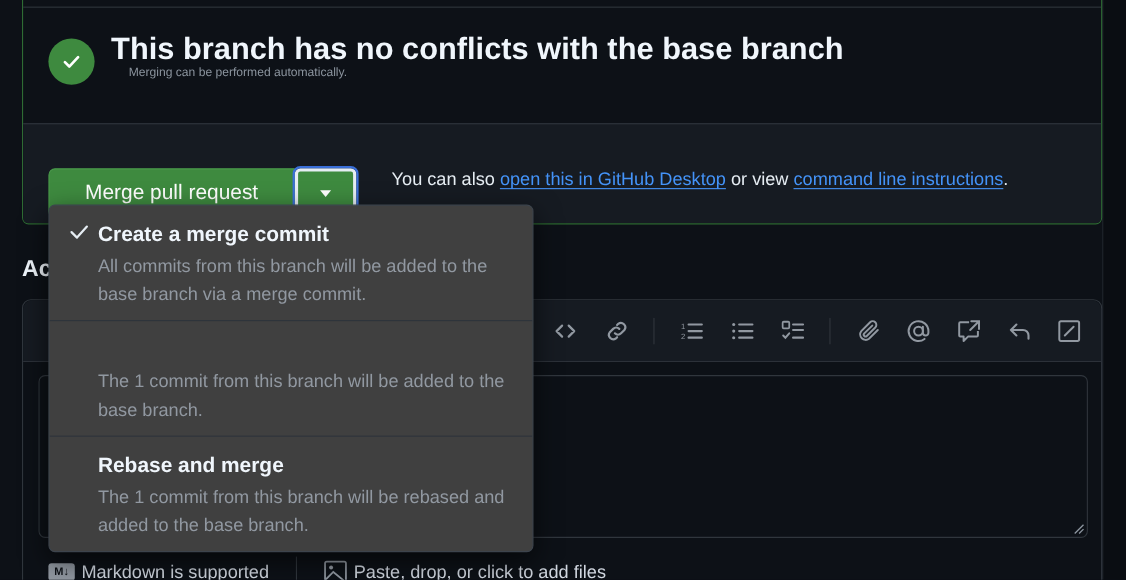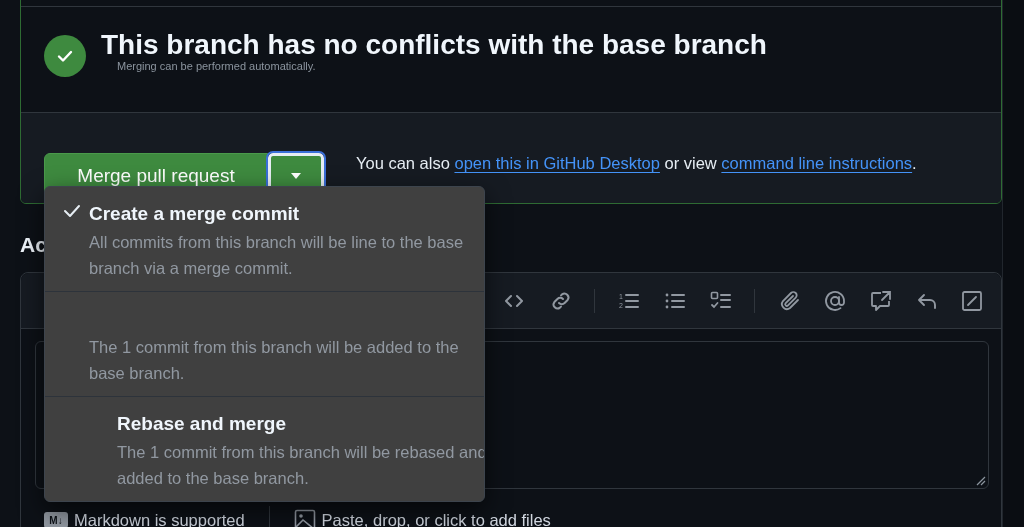--- a/index.html
+++ b/index.html
@@ -36,21 +36,21 @@
   .textarea { position: absolute; left: 14px; top: 68px; width: 954px; height: 148px; border: 1px solid #30363d; border-radius: 6px; background: #0d1117; }
   .resize-grip { position: absolute; right: 2px; bottom: 2px; width: 10px; height: 10px; }
 
   .footer-row { position: absolute; left: 44px; top: 508px; height: 24px; display: flex; align-items: center; font-size: 16.5px; color: #d1d7e0; white-space: nowrap; }
   .footer-sep { width: 1px; height: 28px; background: #30363d; margin: 0 24px; }
   .md-icon { display:inline-flex; align-items:center; justify-content:center; width: 24px; height: 16px; background:#9198a1; color:#0d1117; font-size: 10px; font-weight: bold; border-radius: 3px; margin-right: 6px; }
 
   
   .dropdown { position: absolute; left: 44px; top: 186px; width: 441px; height: 316px; background: #404040; border: 1px solid #3d444d; border-radius: 6px; box-shadow: 0 8px 24px rgba(0,0,0,0.6); overflow: hidden; }
   .dd-item { position: absolute; left: 0; right: 0; height: 105px; border-bottom: 1px solid #2d333b; }
-  .dd-item:last-child { border-bottom: none; margin-left: 28px; }
+  .dd-item:last-child { border-bottom: none; }
   .dd-check { position: absolute; left: 17px; top: 14px; width: 20px; height: 20px; }
   .dd-title { position: absolute; left: 44px; font-size: 19px; font-weight: bold; color: #f0f6fc; white-space: nowrap; }
   .dd-desc { position: absolute; left: 44px; width: 385px; font-size: 16.5px; line-height: 26px; color: #9198a1; }
 </style>
 </head>
 <body>
 
 <div class="right-strip"></div>
 
 <div class="merge-box">
@@ -143,21 +143,21 @@
     </svg>
   <span>Paste, drop, or click to add files</span>
 </div>
 
 <div class="dropdown">
   <div class="dd-item" style="top:0">
     <svg class="dd-check" viewBox="0 0 20 20">
         <path d="M3 10 L8 15 L17 5" stroke="#e6edf3" stroke-width="2" fill="none" stroke-linecap="round" stroke-linejoin="round"></path>
       </svg>
     <div class="dd-title" style="top:16px">Create a merge commit</div>
-    <div class="dd-desc" style="top:42px">All commits from this branch will be line to the base branch via a merge commit.</div>
+    <div class="dd-desc" style="top:42px">All commits from this branch will be added to the base branch via a merge commit.</div>
   </div>
   <div class="dd-item" style="top:105px">
     <div class="dd-desc" style="top:42px">The 1 commit from this branch will be added to the base branch.</div>
   </div>
   <div class="dd-item" style="top:210px">
     <div class="dd-title" style="top:16px">Rebase and merge</div>
     <div class="dd-desc" style="top:42px">The 1 commit from this branch will be rebased and added to the base branch.</div>
   </div>
 </div>
 

